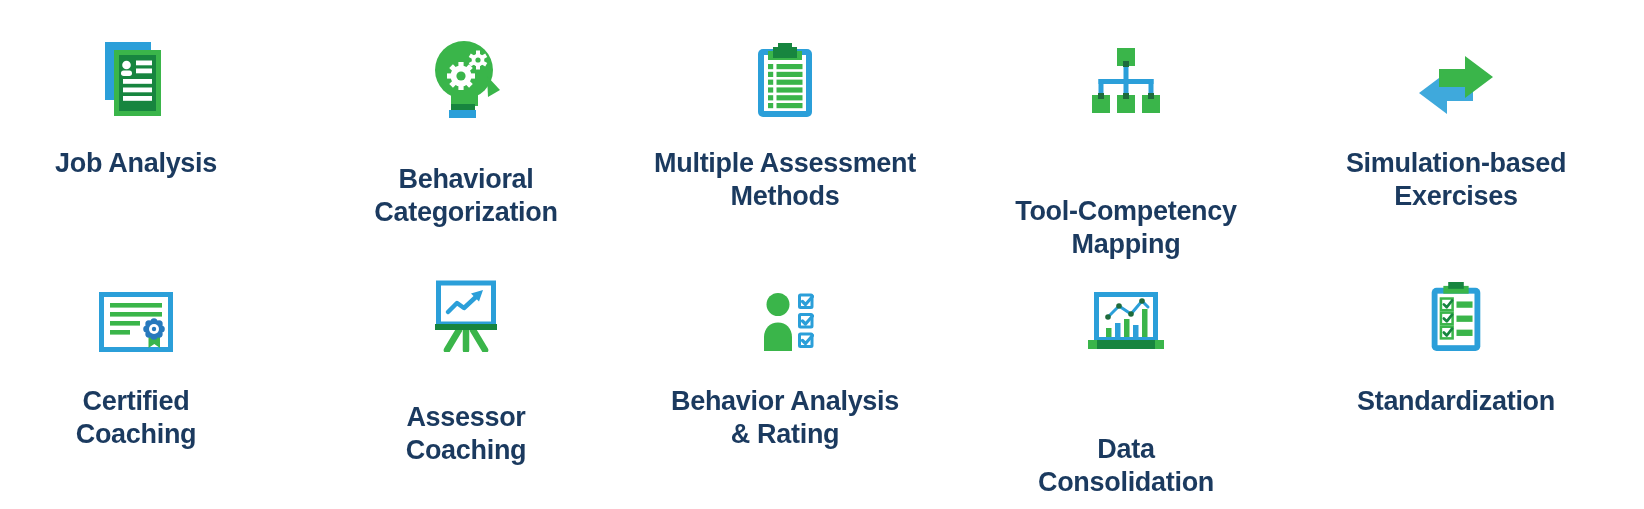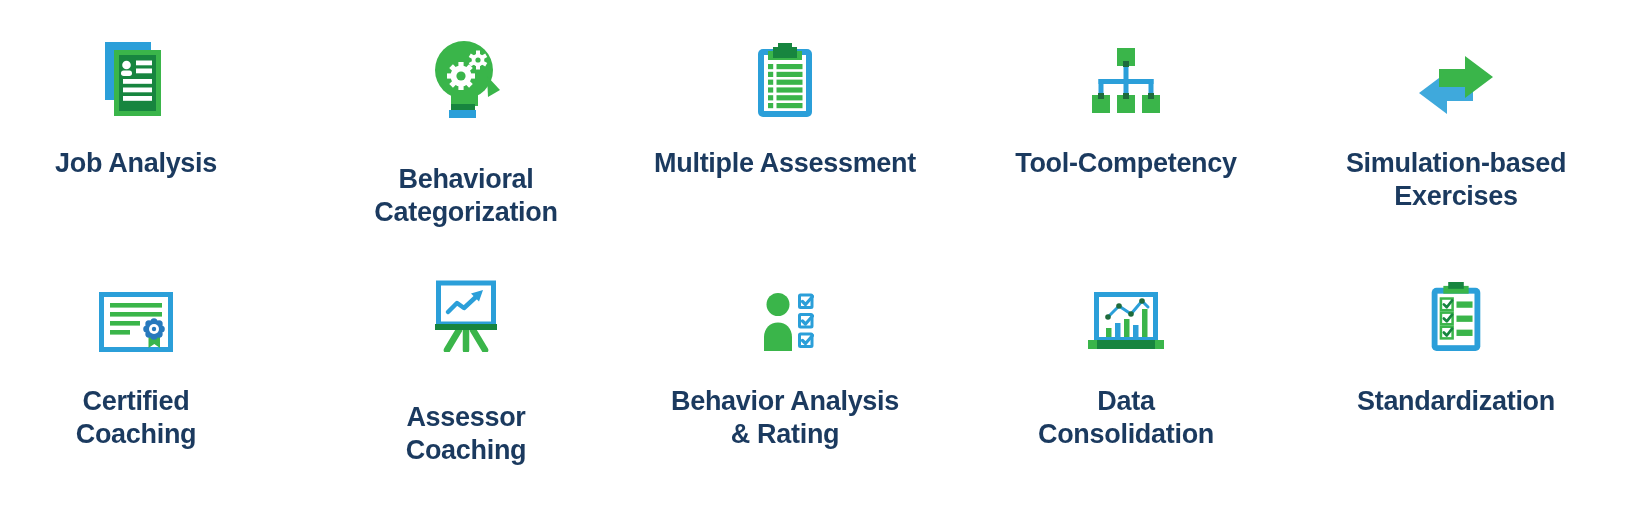--- a/index.html
+++ b/index.html
@@ -3,21 +3,21 @@
 <meta charset="utf-8">
 <style>
   html,body { margin:0; padding:0; background:#ffffff; }
   .canvas {
     position:relative; width:1644px; height:509px; background:#ffffff;
     overflow:hidden; font-family:"Liberation Sans", sans-serif;padding-left:44px;
   }
   .cell { position:absolute; width:330px; display:flex; flex-direction:column; align-items:center; }
   .row1 { top:40px; }
   .row2 { top:286px; }
-  .c1 { left:-29px; } .c2 { left:301px;gap:16px; } .c3 { left:620px; } .c4 { left:961px; } .c5 { left:1291px;justify-content:flex-end; }
+  .c1 { left:-29px; } .c2 { left:301px;gap:16px; } .c3 { left:620px; } .c4 { left:961px;gap:48px; } .c5 { left:1291px;justify-content:flex-end; }
   .iconbox { display:flex; align-items:flex-end; justify-content:center; }
   .row1 .iconbox { height:78px; }
   .row2 .iconbox { height:66px; }
   .label {
     margin-top:29px; text-align:center; font-weight:bold; font-size:27px;
     line-height:33px; color:#1B3A5F; letter-spacing:-0.3px; white-space:nowrap;
   }
   .row2 .label { margin-top:33px; }
   .line { display:block; }
   .line:empty { display:none; }
@@ -116,20 +116,21 @@
             <rect x="19.5" y="45.4" width="26" height="5.2"></rect>
           <rect x="11" y="53.2" width="5.2" height="5.2"></rect>
             <rect x="19.5" y="53.2" width="26" height="5.2"></rect>
           <rect x="11" y="61" width="5.2" height="5.2"></rect>
             <rect x="19.5" y="61" width="26" height="5.2"></rect>
         </g>
       </svg>
     </div>
     <div class="label">
       <span class="line">Multiple Assessment</span>
+      <span class="line">Methods</span>
     </div>
   </div>
 
   <div class="cell row1 c4">
     <div class="iconbox">
       <svg width="74" height="72" viewBox="0 0 74 72">
         <rect class="f-blue" x="34.5" y="18" width="5" height="16"></rect>
         <rect class="f-blue" x="9.5" y="33" width="55" height="5"></rect>
         <rect class="f-blue" x="9.5" y="33" width="5" height="15"></rect>
         <rect class="f-blue" x="34.5" y="33" width="5" height="15"></rect>
@@ -139,20 +140,21 @@
         <rect class="f-green" x="3" y="49" width="18" height="18"></rect>
         <rect class="f-green" x="28" y="49" width="18" height="18"></rect>
         <rect class="f-green" x="53" y="49" width="18" height="18"></rect>
         <rect class="f-dot" x="9" y="47" width="6" height="6"></rect>
         <rect class="f-dot" x="34" y="47" width="6" height="6"></rect>
         <rect class="f-dot" x="59" y="47" width="6" height="6"></rect>
       </svg>
     </div>
     <div class="label">
       <span class="line">Tool-Competency</span>
+      <span class="line">Mapping</span>
     </div>
   </div>
 
   <div class="cell row1 c5">
     <div class="iconbox">
       <svg width="78" height="64" viewBox="0 0 78 64">
         <path class="f-lblue" d="M30,18 L2,39 30,60 V47 H56 V31 H30 z"></path>
         <path class="f-green" d="M48,2 L76,23 48,44 V33 H22 V15 H48 z"></path>
       </svg>
     </div>

